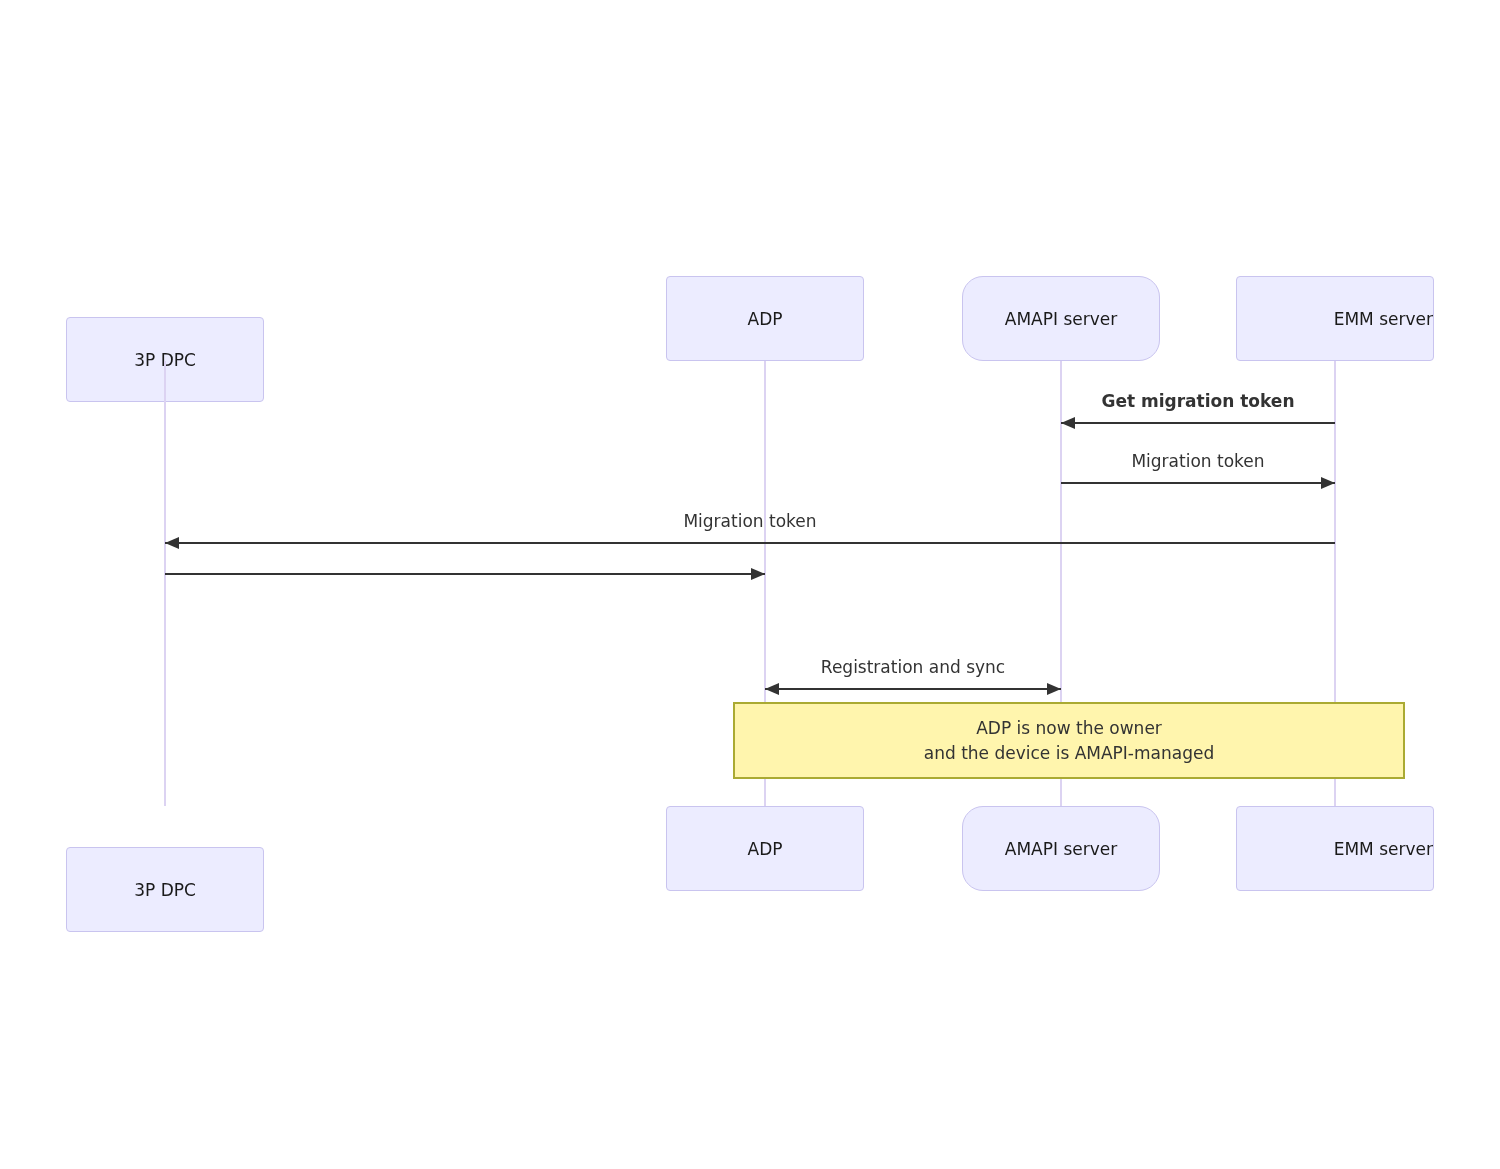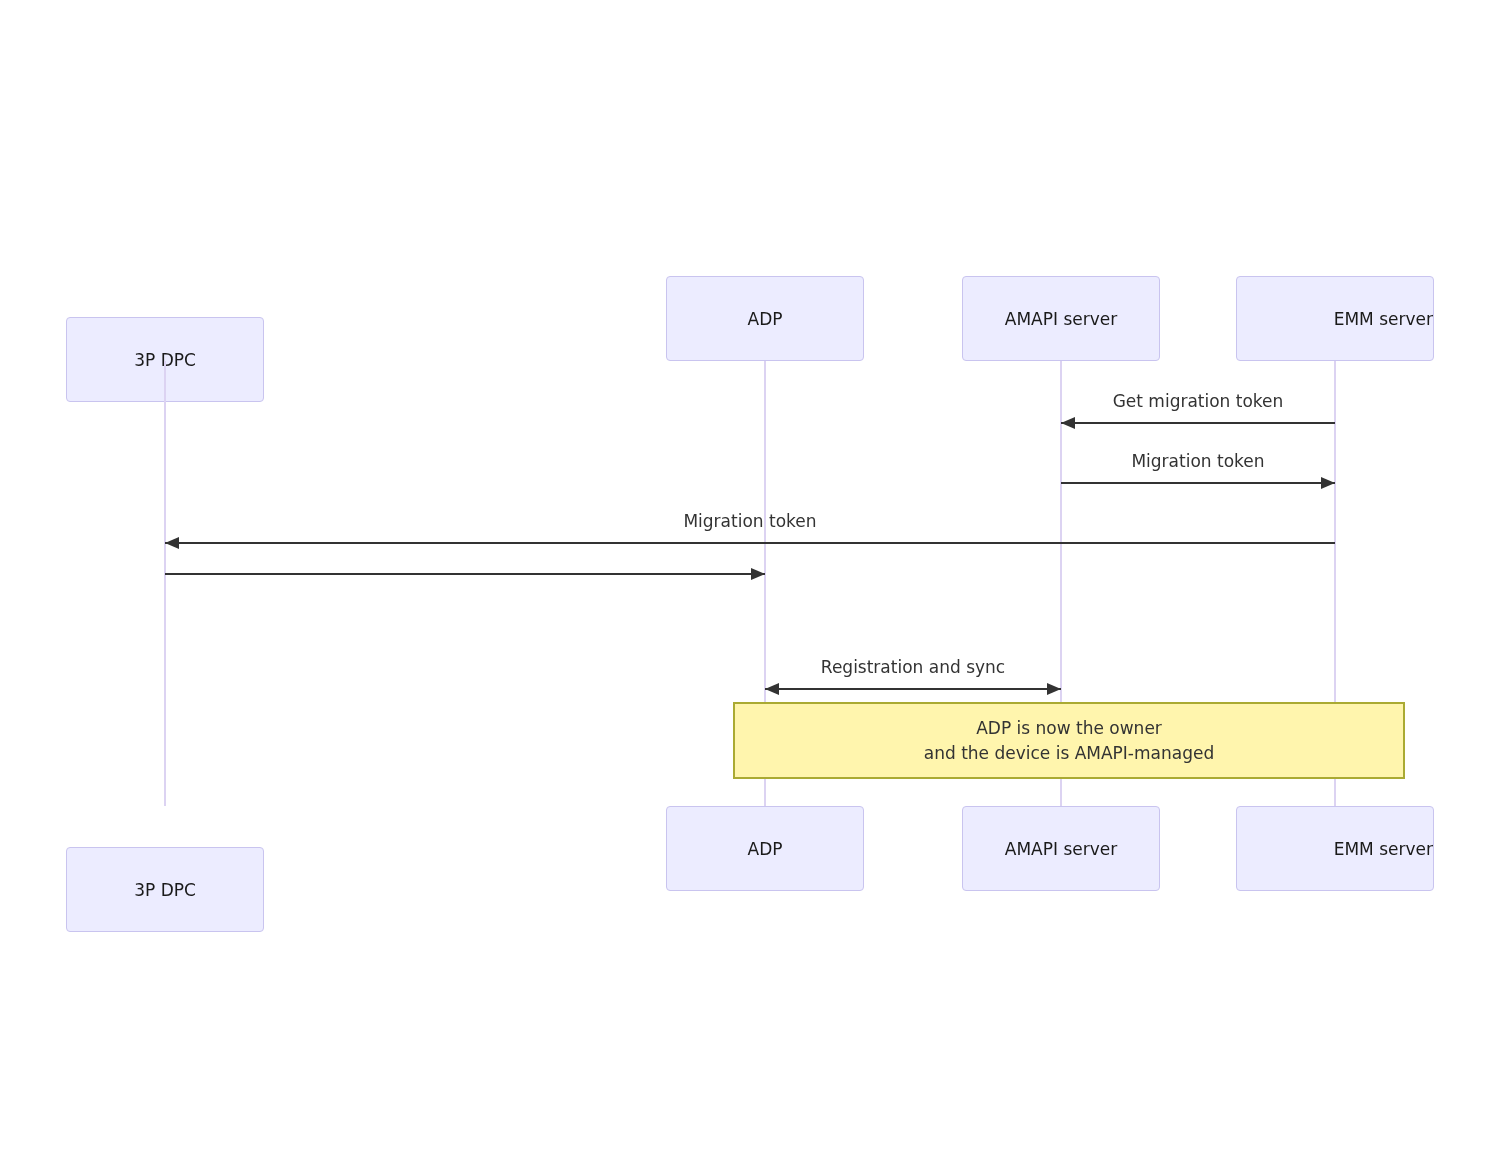--- a/index.html
+++ b/index.html
@@ -26,21 +26,21 @@
     display: flex;
     align-items: center;
     justify-content: center;
     font-size: 17px;
     color: #1a1a1a;
   }
   .actor-top    { top: 276px; }
   .actor-bottom { top: 806px; }
   .ax-0 { left: 66px; margin-top: 41px; }
   .ax-1 { left: 666px; }
-  .ax-2 { left: 962px; }
+  .ax-2 { left: 962px; border-radius: 21px; }
   .ax-3 { left: 1236px; justify-content: flex-end; }
 
   .lifeline {
     position: absolute;
     top: 361px;
     height: 445px;
     width: 2px;
     background: #dcd3f2;
   }
   .lx-0 { left: 164px; }
@@ -77,21 +77,21 @@
     border-right: 14px solid #333333;
   }
   .ah-right {
     right: 0;
     border-top: 6px solid transparent;
     border-bottom: 6px solid transparent;
     border-left: 14px solid #333333;
   }
 
   
-  .m1 { left: 1061px; top: 390px; width: 274px; }
+  .m1 { left: 1061px; top: 390px; width: 274px; font-weight: bold; }
   .m2 { left: 1061px; top: 450px; width: 274px; }
   .m3 { left: 165px;  top: 510px; width: 1170px; }
   .m4 { left: 165px;  top: 573px; width: 600px; }
   .m5 { left: 765px;  top: 656px; width: 296px; }
 
   .note-box {
     position: absolute;
     left: 733px;
     top: 702px;
     width: 672px;

